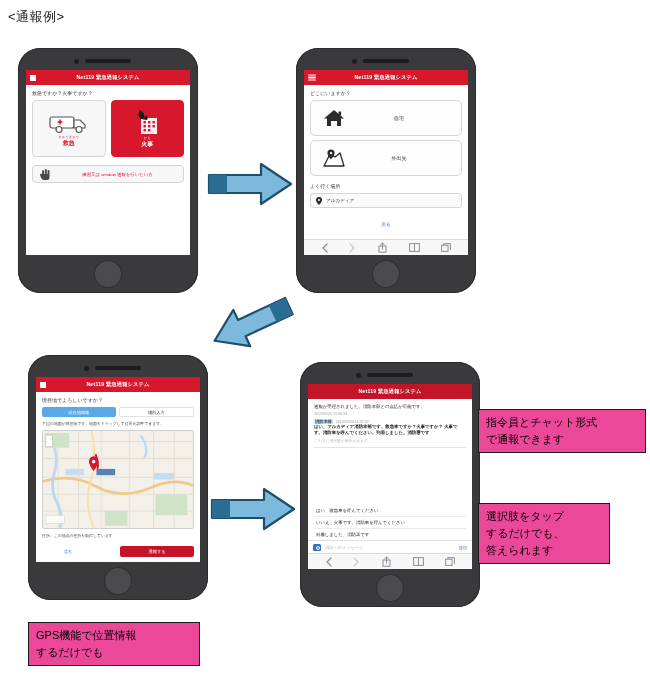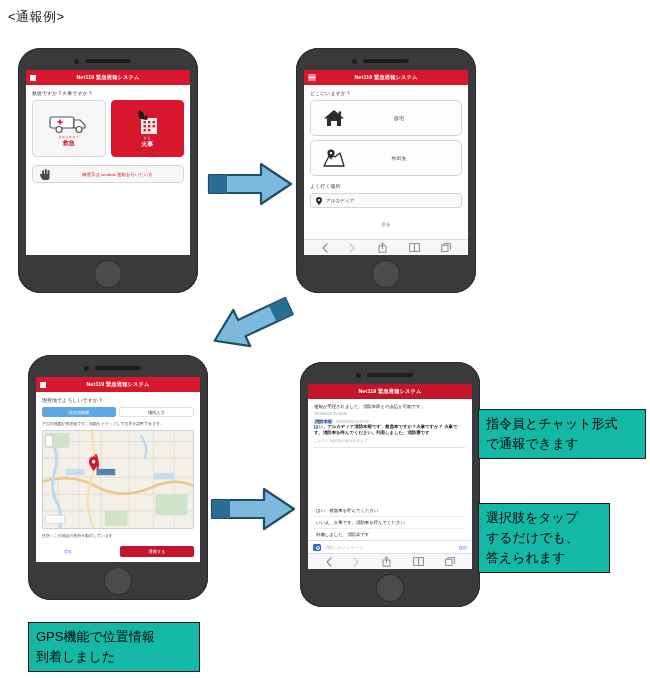--- a/index.html
+++ b/index.html
@@ -140,22 +140,22 @@
   .composer .send{font-size:4.2px;color:#2f6fd0;}
   .camico{width:8px;height:7px;border-radius:1.5px;background:#2f6fd0;position:relative;}
   .camico:after{content:"";position:absolute;left:2.6px;top:2px;width:2.8px;height:2.8px;
     border-radius:50%;border:1px solid #fff;}
 
   
   .arrow{position:absolute;}
 
   
   .callout{
-    position:absolute;background:#14b8a6;border:1px solid #1a1a1a;
-    font-size:13px;line-height:1.55;color:#000;padding:4px 7px;
+    position:absolute;background:#ec4899;border:1px solid #1a1a1a;
+    font-size:11px;line-height:1.55;color:#000;padding:4px 7px;
   }
 </style>
 </head>
 <body>
 
 <div class="page-title">&lt;通報例&gt;</div>
 
 <div class="phone" style="left:18px;top:48px;">
   <div class="body"></div>
   <div class="cam"></div>
@@ -443,14 +443,14 @@
 </div>
 
 <div class="callout" style="left:478px;top:503px;width:116px;">
   <div style="white-space:pre-line;">選択肢をタップ
 するだけでも、
 答えられます</div>
 </div>
 
 <div class="callout" style="left:28px;top:622px;width:156px;">
   <div style="white-space:pre-line;">GPS機能で位置情報
-到着しました</div>
+するだけでも</div>
 </div>
 
 </body></html>

